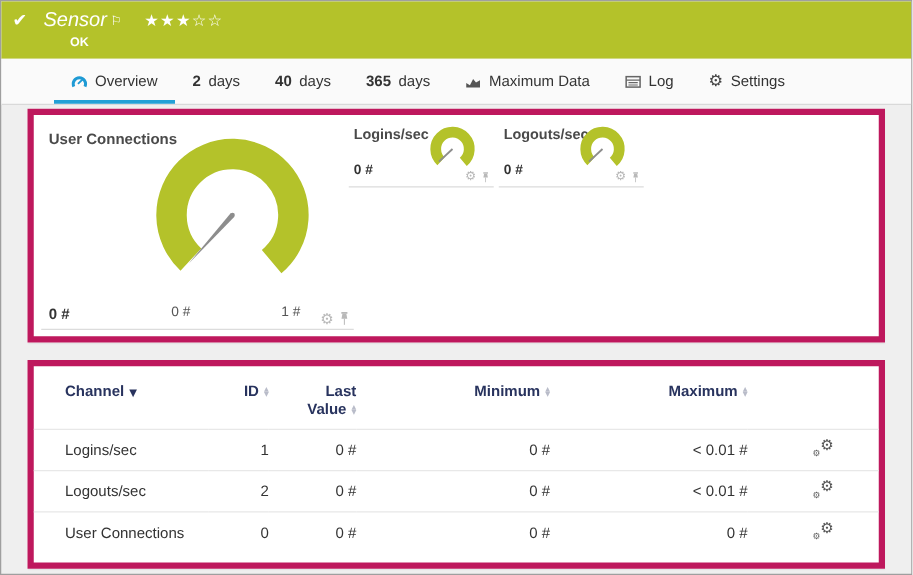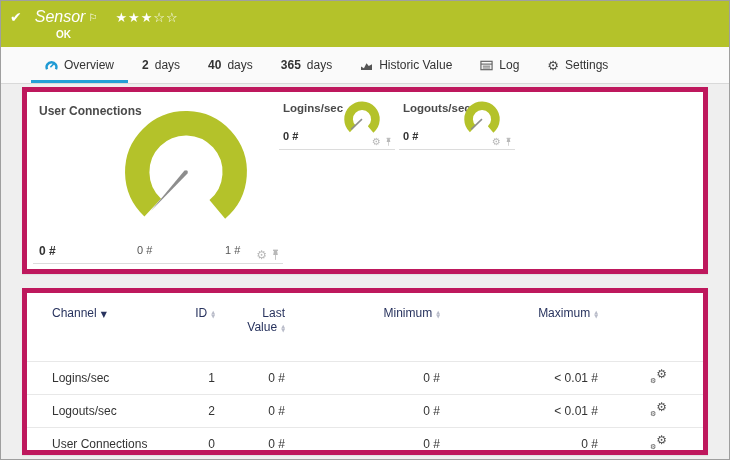--- a/index.html
+++ b/index.html
@@ -13,21 +13,21 @@
   .topbar-line1 { display:flex; align-items:center; }
   .check-ic { font-size:14px; font-weight:bold; }
   .kind { font-style:italic; font-size:16px; margin-left:13px; }
   .sensor-title { font-size:16px; font-weight:bold; margin-left:6px; white-space:nowrap; }
   .flag-ic { font-size:10px; vertical-align:super; margin-left:3px; }
   .stars { font-size:13px; letter-spacing:1px; margin-left:18px; cursor:pointer; }
   .status-ok { font-size:10px; font-weight:bold; margin:3px 0 0 46px; }
 
   
   .tabs { display:flex; align-items:stretch; height:37px; background:#fafafa;
-          border-bottom:1px solid #d9d9d9; padding-left:30px; }
+          border-bottom:1px solid #d9d9d9; padding-left:42px; }
   .tab { display:flex; align-items:center; gap:6px; padding:0 14px; font-size:12px;
          color:#333; cursor:pointer; white-space:nowrap; }
   .tab.active { box-shadow: inset 0 -3px 0 #23a0d6; }
   .tab b { font-weight:bold; }
   .uicon { font-family:"DejaVu Sans",sans-serif; font-style:normal; }
   .gear-dark { font-size:13px; color:#444; }
 
   
   .main { padding:3px 21px 0 21px; }
   .panel { background:#fff; border:5px solid #be185d; box-shadow:0 1px 1px rgba(0,0,0,.05); }
@@ -45,21 +45,21 @@
   .gw-small { top:6px; width:116px; height:52px; }
   .gw-logins { left:252px; } .gw-logouts { left:372px; }
   .gw-small .gw-title { font-size:11.5px; top:4px; left:4px; }
   .gw-small .gw-val { font-size:11px; bottom:7px; left:4px; }
   .gw-small svg.gsmall { position:absolute; right:10px; top:2px; }
   .gw-small .gw-gear { font-size:10px; }
 
   
   .tablepanel { margin-top:14px; height:167px; }
   table { width:100%; border-collapse:collapse; font-size:12px; color:#333; table-layout:fixed; }
-  th { color:#28335e; font-weight:normal; padding:13px 0 27px 0; vertical-align:top; font-size:12px; }
+  th { color:#28335e; font-weight:bold; padding:13px 0 9px 0; vertical-align:top; font-size:12px; }
   col.c-channel{width:140px;} col.c-id{width:48px;} col.c-last{width:70px;}
   col.c-min{width:155px;} col.c-max{width:158px;} col.c-act{width:auto;}
   th.h-channel { text-align:left; padding-left:25px; cursor:pointer; }
   th.h-right, td.t-right { text-align:right; }
   th.h-right { cursor:pointer; }
   td { padding:7px 0; border-top:1px solid #e8e8e8; height:27px; }
   td.t-channel { padding-left:25px; text-align:left; }
   td.t-act { text-align:right; padding-right:36px; }
   .caret-desc { font-size:8px; margin-left:4px; color:#28335e; }
   .sorter { display:inline-flex; flex-direction:column; margin-left:4px; vertical-align:middle;
@@ -101,21 +101,21 @@
       <span>days</span>
     </div>
     <div class="tab">
       <b>365</b>
       <span>days</span>
     </div>
     <div class="tab">
       <svg width="13" height="11" viewBox="0 0 14 12">
         <path d="M1 11 V7 L4.2 9 L7 3.5 L9.5 6.5 L13 4.5 V11 Z" fill="#555"></path>
       </svg>
-      <span>Historic Value</span>
+      <span>Maximum Data</span>
     </div>
     <div class="tab">
       <svg width="13" height="11" viewBox="0 0 14 11">
         <rect x="1" y="1" width="12" height="9" fill="none" stroke="#666" stroke-width="1.3"></rect>
         <line x1="1" y1="4" x2="13" y2="4" stroke="#666" stroke-width="1.2"></line>
         <line x1="3" y1="6.2" x2="11" y2="6.2" stroke="#666" stroke-width="1"></line>
         <line x1="3" y1="8.2" x2="11" y2="8.2" stroke="#666" stroke-width="1"></line>
       </svg>
       <span>Log</span>
     </div>

